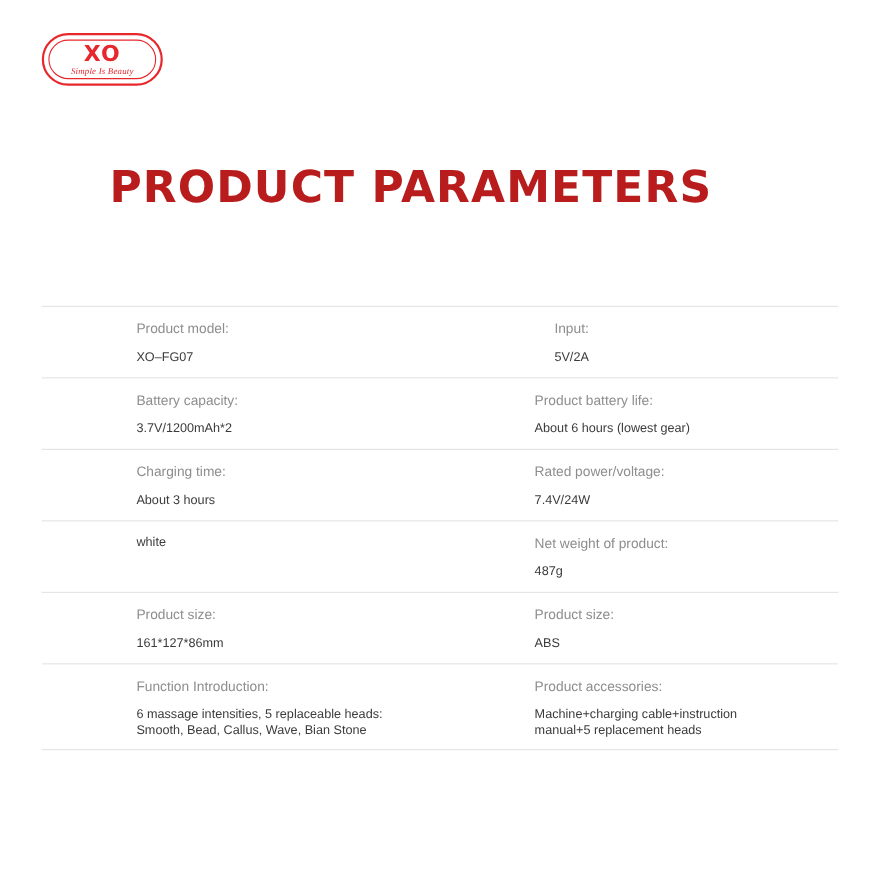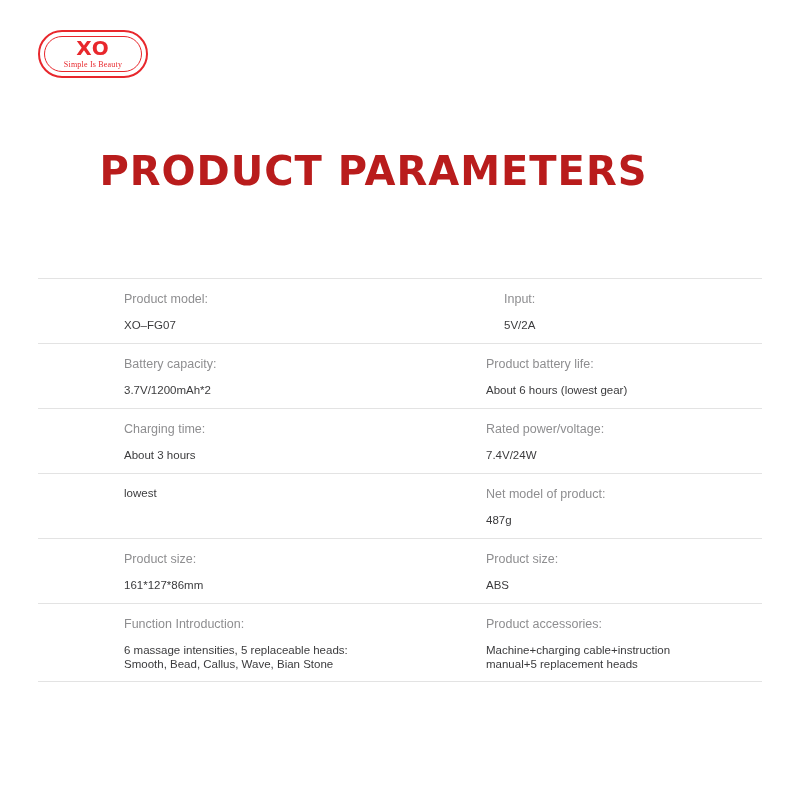--- a/index.html
+++ b/index.html
@@ -55,20 +55,21 @@
     color: #e8272c;
     line-height: 20px;
   }
   .logo-tag {
     position: absolute;
     left: 0;
     right: 0;
     top: 28px;
     text-align: center;
     font-family: "Liberation Serif", serif;
+    font-style: italic;
     font-size: 8px;
     color: #e8272c;
     letter-spacing: 0.2px;
   }
 
   
   .title {
     position: absolute;
     left: 12px;
     right: 0;
@@ -166,24 +167,24 @@
         <div class="spec-value">About 3 hours</div>
       </div>
       <div class="spec-cell">
         <div class="spec-label">Rated power/voltage:</div>
         <div class="spec-value">7.4V/24W</div>
       </div>
     </div>
 
     <div class="spec-row">
       <div class="spec-cell">
-        <div class="spec-value">lowest</div>
-      </div>
-      <div class="spec-cell">
-        <div class="spec-label">Net model of product:</div>
+        <div class="spec-value">white</div>
+      </div>
+      <div class="spec-cell">
+        <div class="spec-label">Net weight of product:</div>
         <div class="spec-value">487g</div>
       </div>
     </div>
 
     <div class="spec-row">
       <div class="spec-cell">
         <div class="spec-label">Product size:</div>
         <div class="spec-value">161*127*86mm</div>
       </div>
       <div class="spec-cell">

